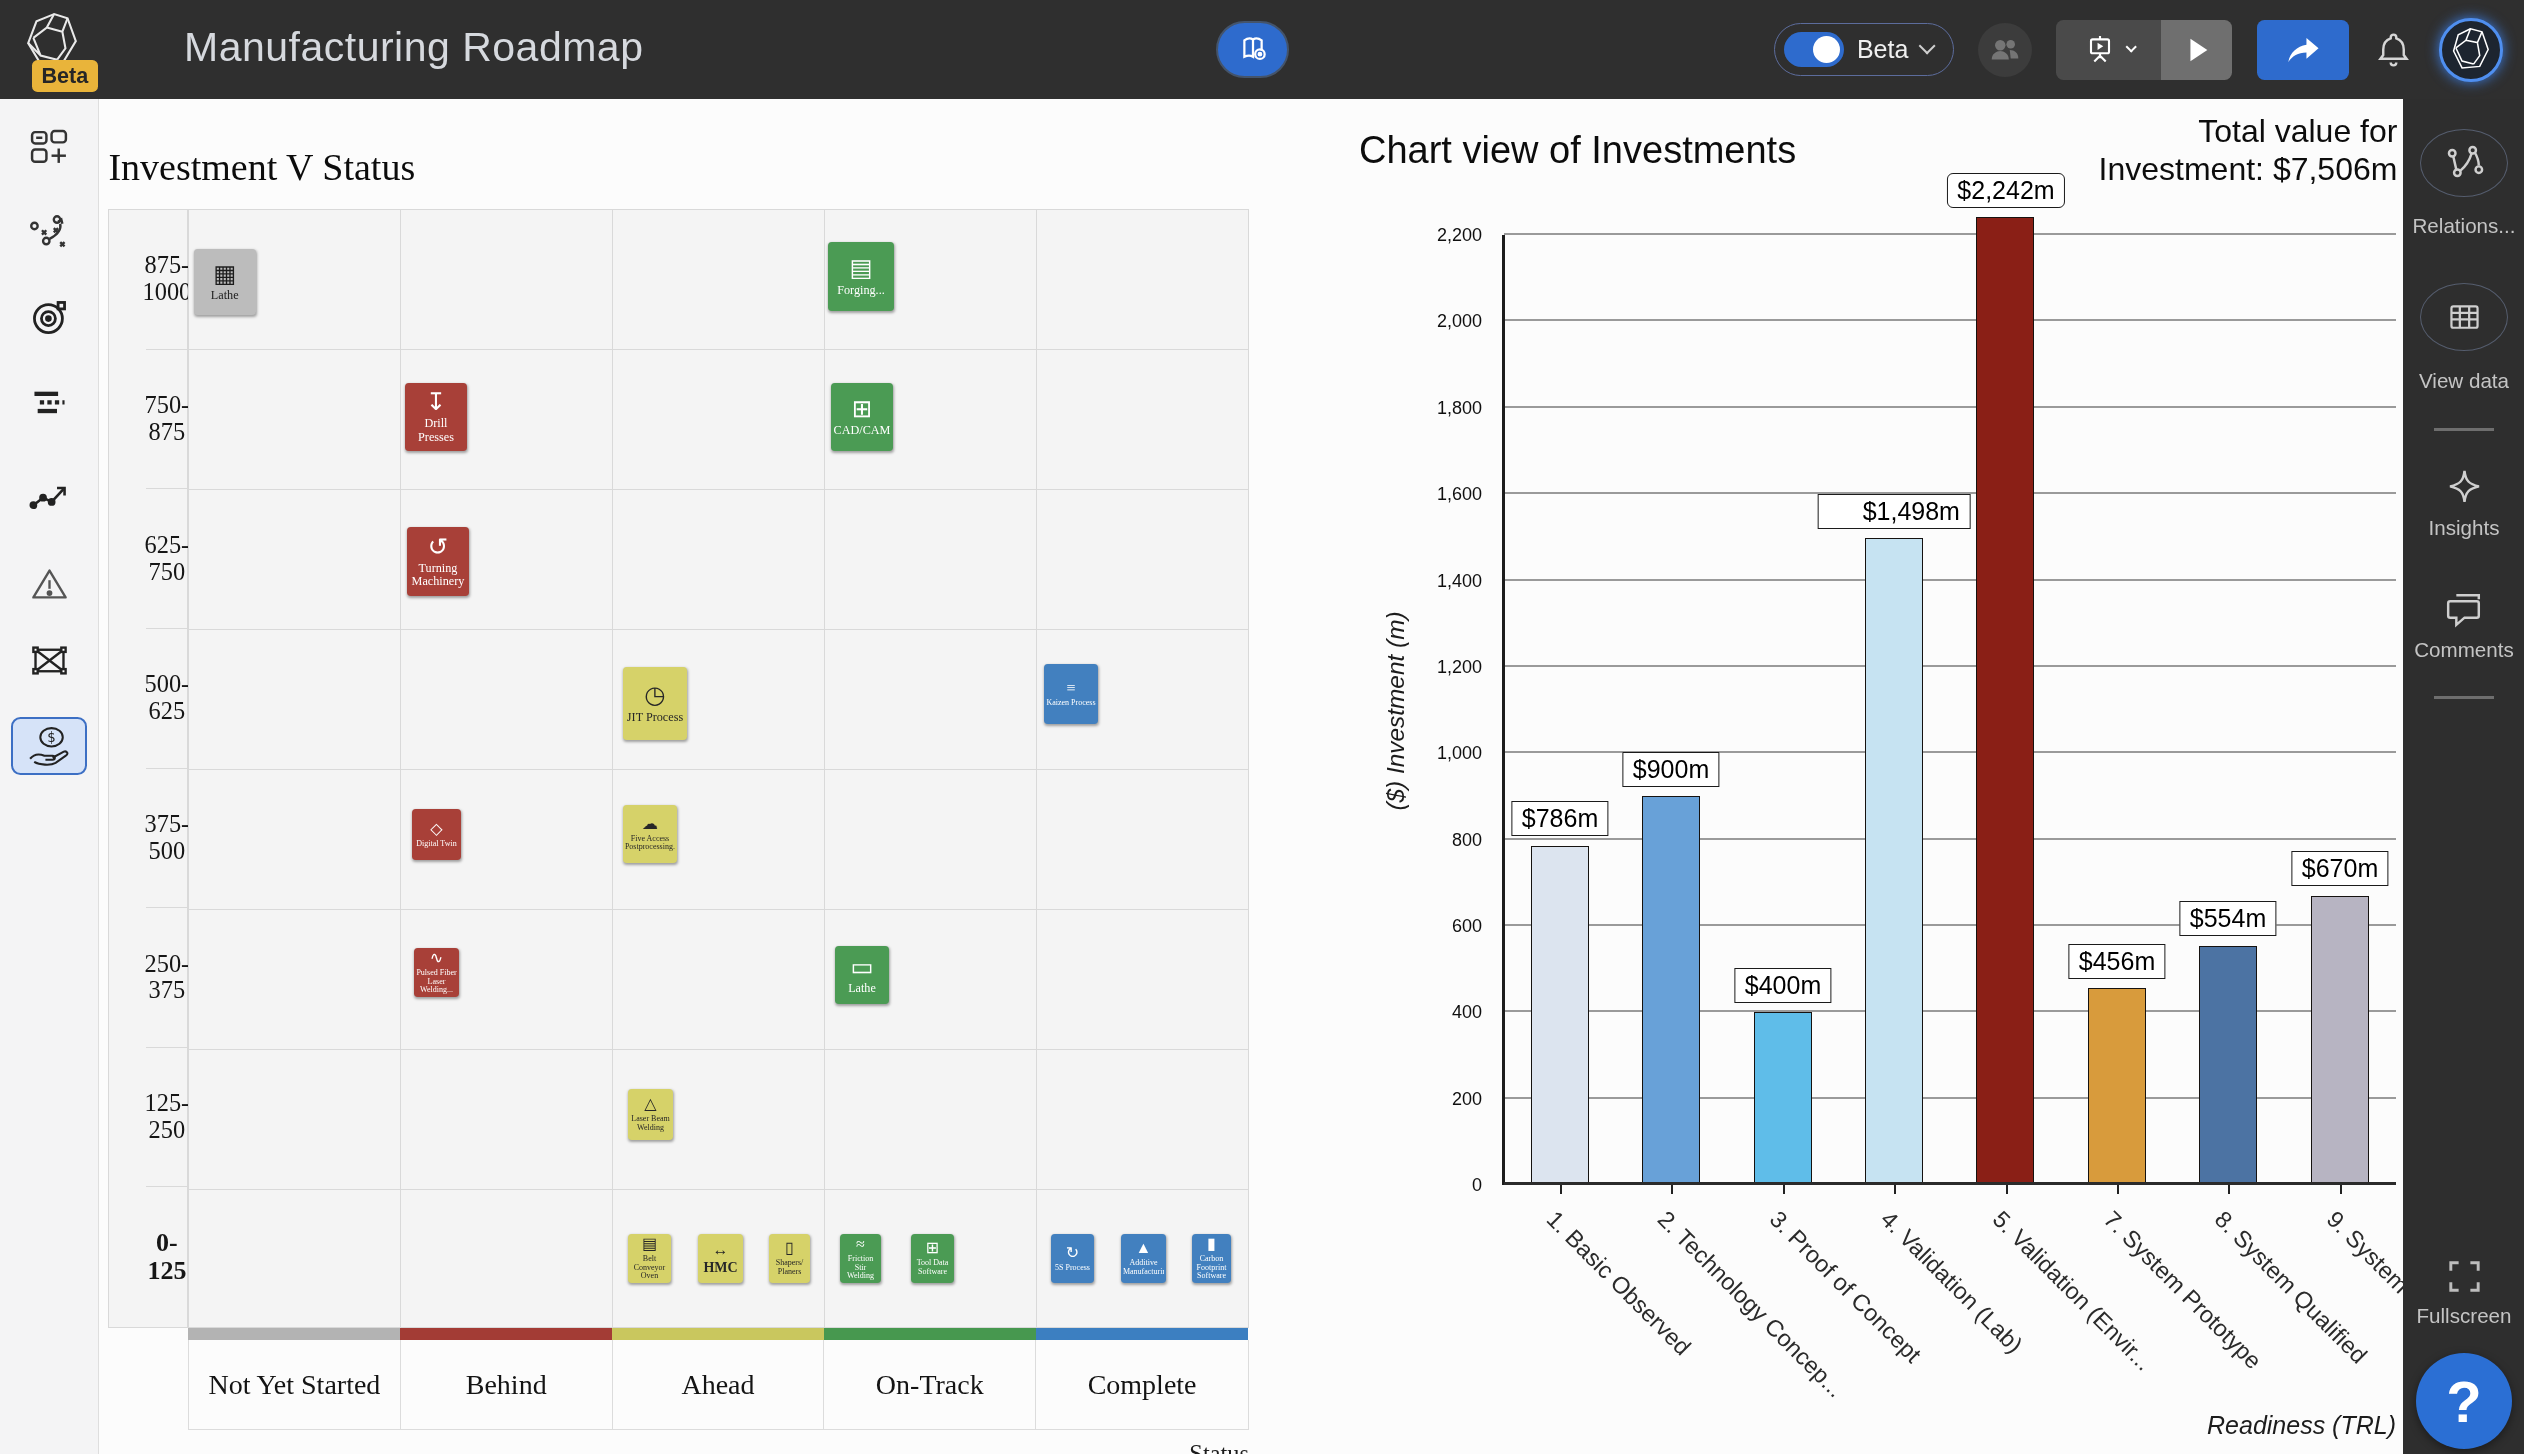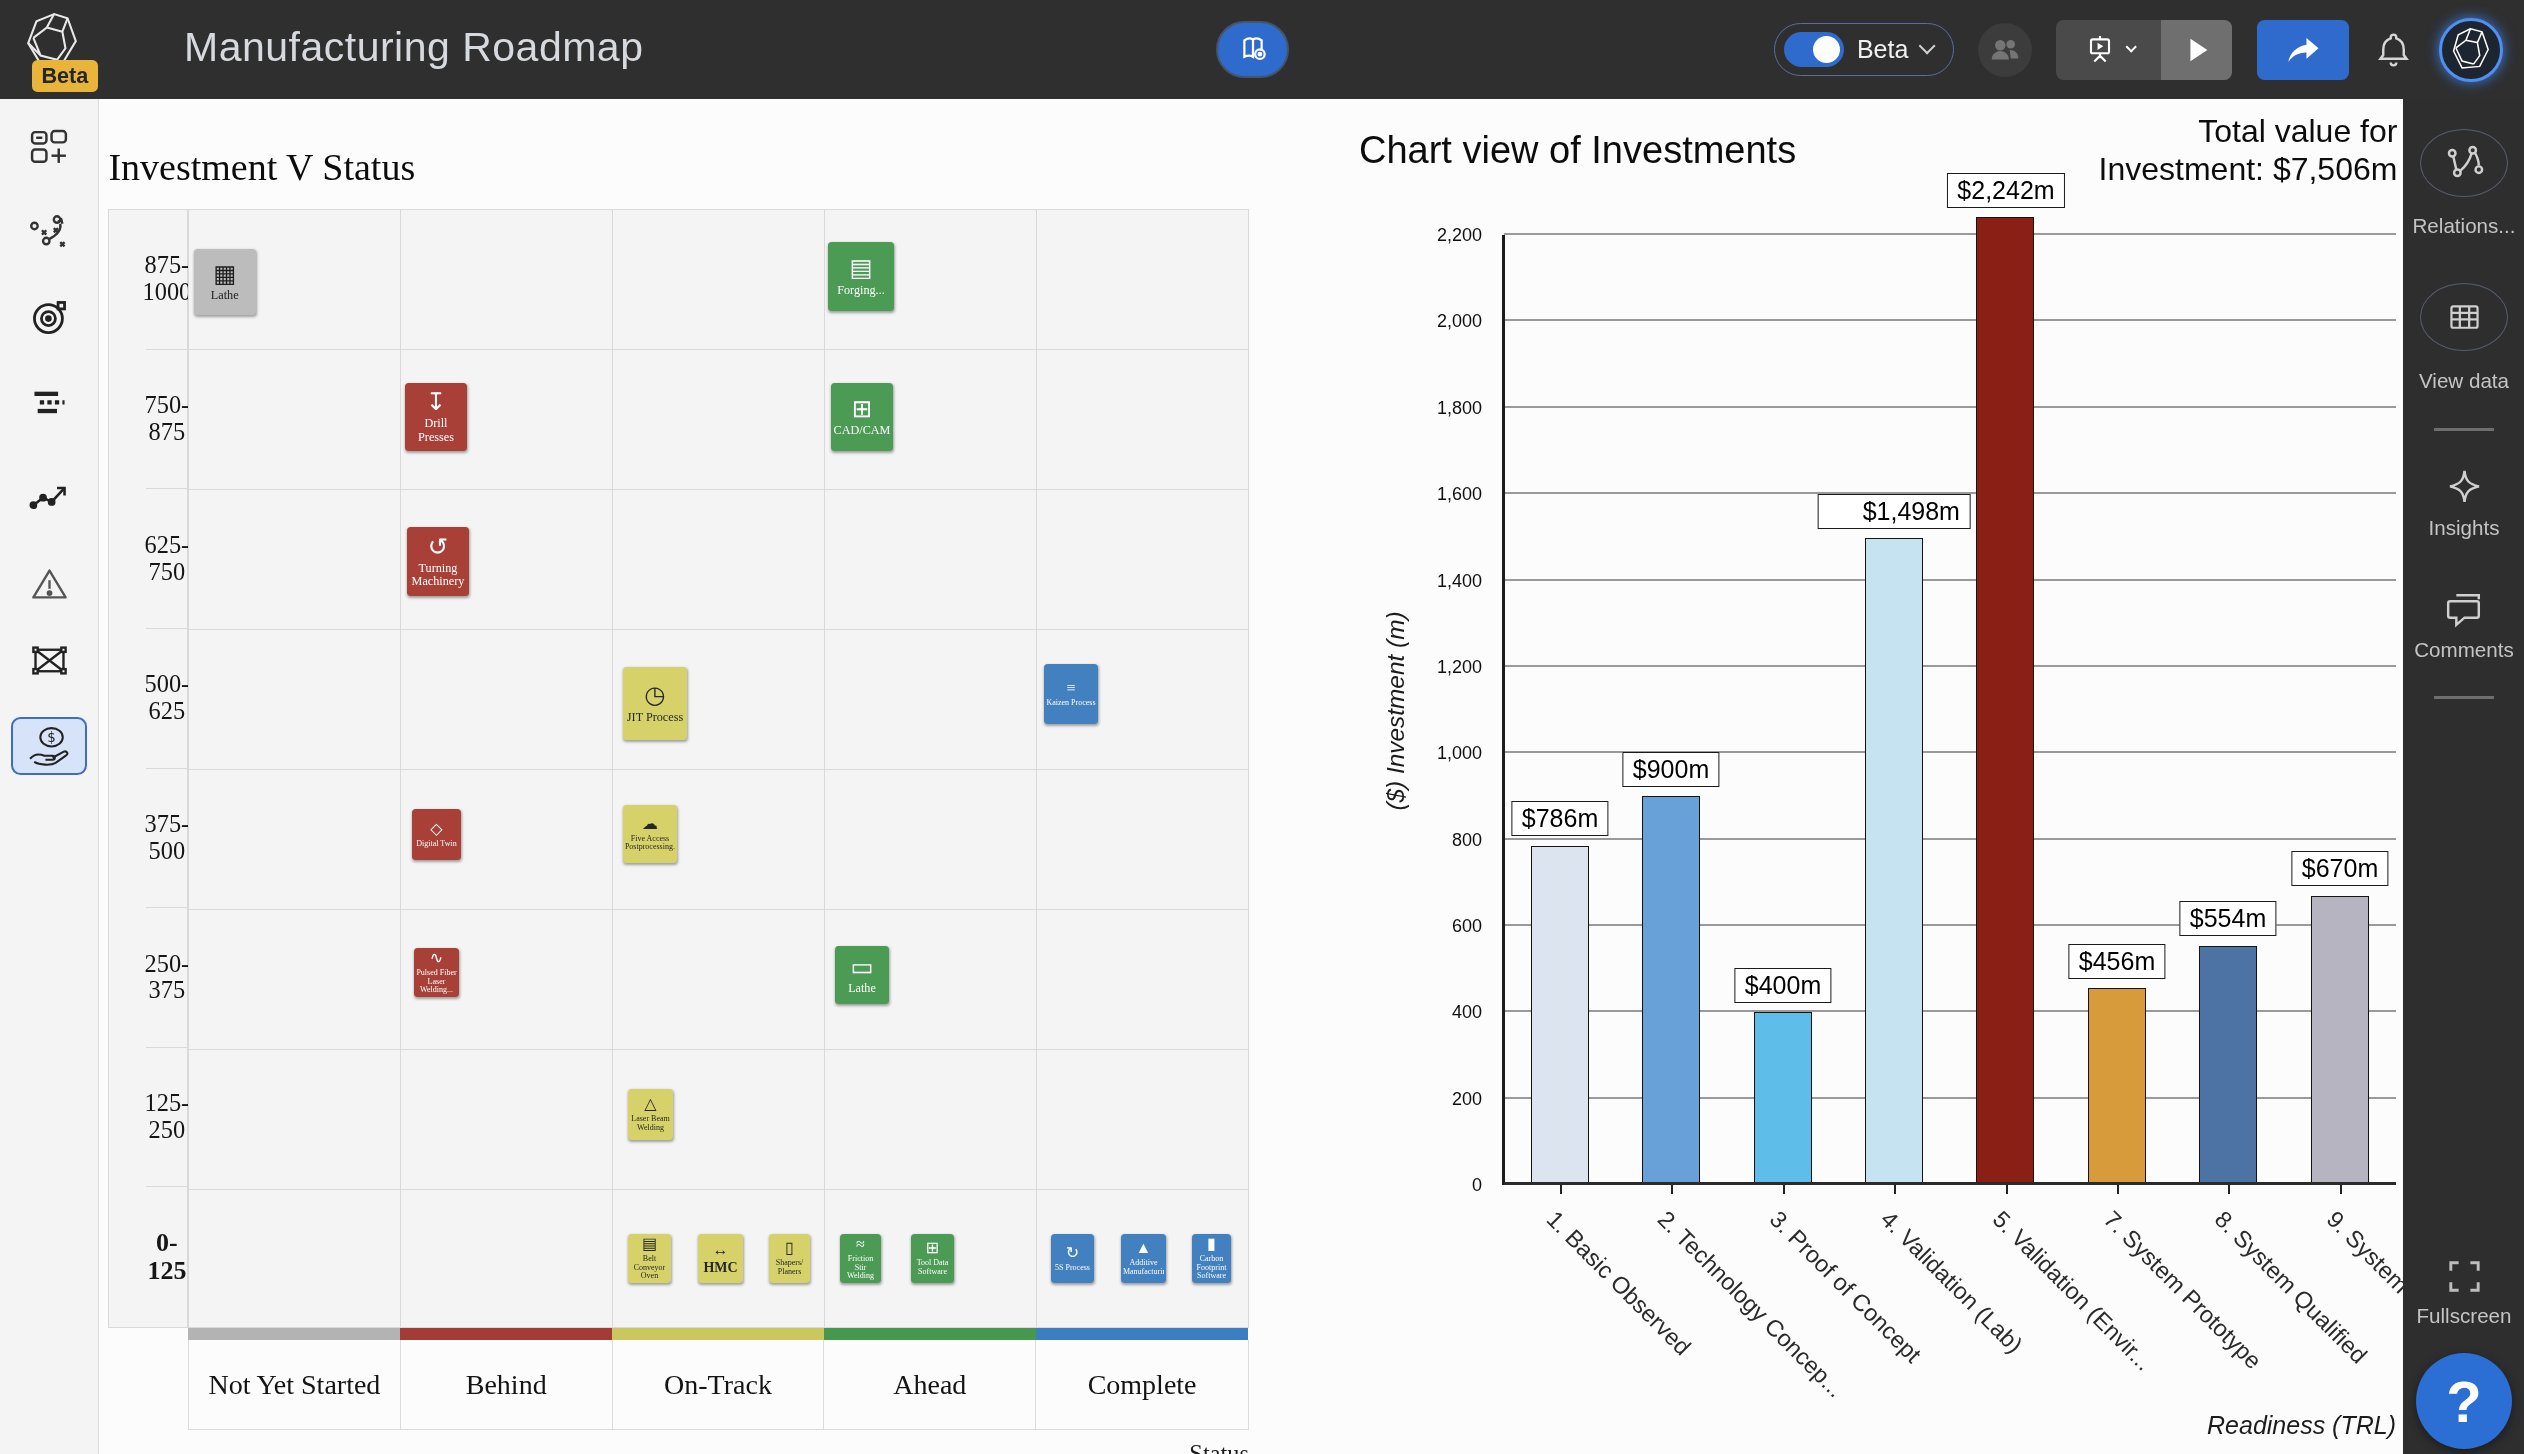--- a/index.html
+++ b/index.html
@@ -353,22 +353,22 @@
     <div class="strip">
       <div style="background:#b3b3b3"></div>
       <div style="background:#a33c35"></div>
       <div style="background:#c9c75e"></div>
       <div style="background:#47984f"></div>
       <div style="background:#3c7fc1"></div>
     </div>
     <div class="status-row">
       <div class="status-cell">Not Yet Started</div>
       <div class="status-cell">Behind</div>
+      <div class="status-cell">Ahead</div>
       <div class="status-cell">On-Track</div>
-      <div class="status-cell">Ahead</div>
       <div class="status-cell">Complete</div>
     </div>
     <div class="x-axis-title">Status</div>
   </div>
 
   <div class="chart-panel">
     <div class="panel-title chart-title">Chart view of Investments</div>
     <div class="total-label">
       <div>Total value for</div>
       <div>Investment: $7,506m</div>
@@ -410,21 +410,21 @@
         <div class="xlabel" style="left: 167px;">2. Technology Concep...</div>
         <div class="bar" style="left: 250px; height: 173px; background: rgb(95, 189, 233);"></div>
         <div class="vlabel" style="left: 279px; bottom: 182px;">$400m</div>
         <div class="xtickmark" style="left: 279px;"></div>
         <div class="xlabel" style="left: 279px;">3. Proof of Concept</div>
         <div class="bar" style="left: 361px; height: 647px; background: rgb(198, 227, 242);"></div>
         <div class="vlabel" style="left: 390px; bottom: 656px; padding-left: 44px;">$1,498m</div>
         <div class="xtickmark" style="left: 390px;"></div>
         <div class="xlabel" style="left: 390px;">4. Validation (Lab)</div>
         <div class="bar" style="left: 472px; height: 968px; background: rgb(138, 31, 22);"></div>
-        <div class="vlabel" style="left: 502px; bottom: 977px;">$2,242m</div>
+        <div class="vlabel" style="left: 502px; bottom: 977px; border-radius: 6px;">$2,242m</div>
         <div class="xtickmark" style="left: 502px;"></div>
         <div class="xlabel" style="left: 502px;">5. Validation (Envir...</div>
         <div class="bar" style="left: 584px; height: 197px; background: rgb(216, 155, 60);"></div>
         <div class="vlabel" style="left: 613px; bottom: 206px;">$456m</div>
         <div class="xtickmark" style="left: 613px;"></div>
         <div class="xlabel" style="left: 613px;">7. System Prototype</div>
         <div class="bar" style="left: 695px; height: 239px; background: rgb(76, 115, 163);"></div>
         <div class="vlabel" style="left: 724px; bottom: 249px;">$554m</div>
         <div class="xtickmark" style="left: 724px;"></div>
         <div class="xlabel" style="left: 724px;">8. System Qualified</div>

